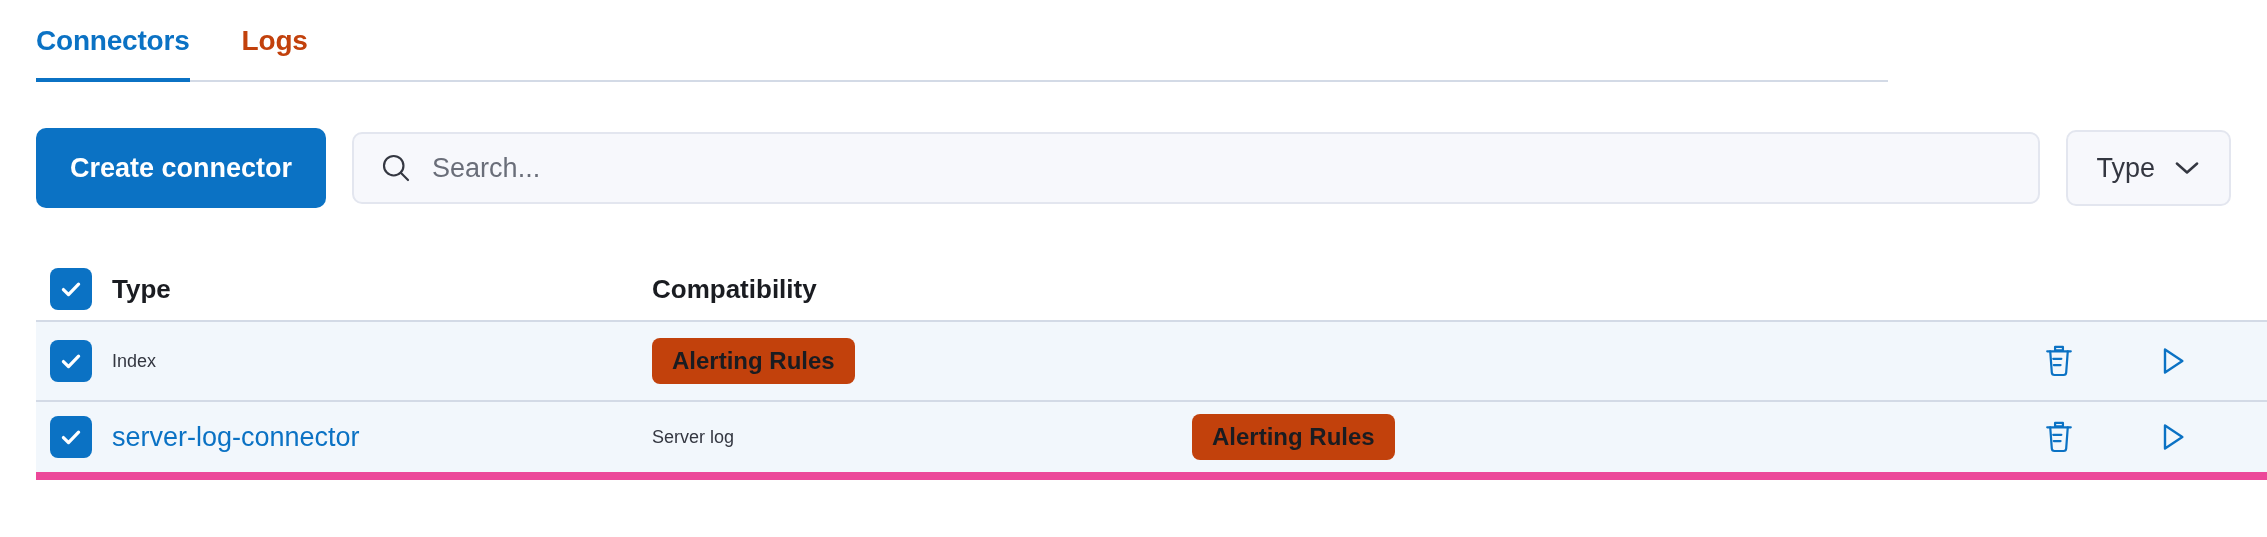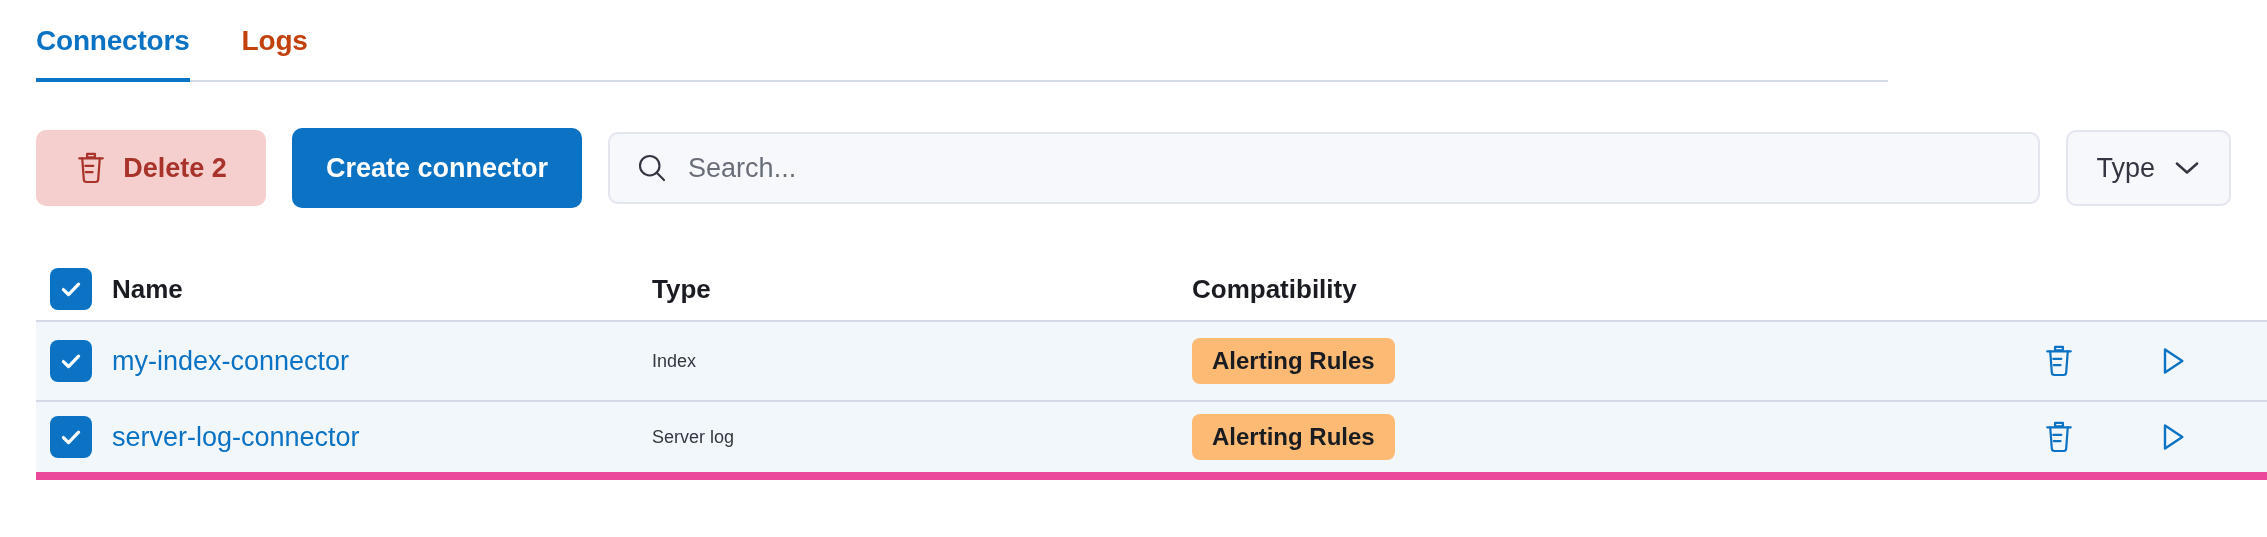--- a/index.html
+++ b/index.html
@@ -232,21 +232,21 @@
     color: #343741;
     font-family: "Liberation Sans", sans-serif;
   }
 
   .badge {
     display: inline-flex;
     align-items: center;
     height: 46px;
     padding: 0 20px;
     border-radius: 8px;
-    background: #fdba74;
+    background: #c2410c;
     color: #1a1c21;
     font-size: 24px;
     font-weight: bold;
     font-family: "Liberation Sans", sans-serif;
   }
 
   .icon-btn {
     background: none;
     border: none;
     padding: 0;
@@ -268,32 +268,20 @@
     <button class="tab active">
       <span>Connectors</span>
     </button>
     <button class="tab">
       <span>Logs</span>
     </button>
   </div>
 
   <div class="toolbar">
 
-    <button class="btn-delete">
-      <span>
-        <svg width="32" height="34" viewBox="0 0 24 26" fill="none" stroke="#a8332a" stroke-width="1.7" stroke-linecap="round" stroke-linejoin="round">
-          <path d="M9 2.2h6v2.6H9z"></path>
-          <path d="M3 5.6h18"></path>
-          <path d="M5.3 5.6l1.2 16.2a2 2 0 0 0 2 1.9h7a2 2 0 0 0 2-1.9l1.2-16.2"></path>
-          <path d="M7.6 11.3h6.2"></path>
-          <path d="M8 16.1h5.2"></path>
-        </svg>
-      </span>
-      <span>Delete 2</span>
-    </button>
 
     <button class="btn-create">
       <span>Create connector</span>
     </button>
 
     <div class="search-wrap">
       <span>
         <svg width="32" height="32" viewBox="0 0 24 24" fill="none" stroke="#343741" stroke-width="1.6" stroke-linecap="round">
           <circle cx="10.3" cy="10.3" r="7.3"></circle>
           <path d="M15.6 15.6L21 21"></path>
@@ -317,38 +305,34 @@
     <div class="row header">
       <div class="cell-check">
         <div class="chk">
           <span>
             <svg width="26" height="26" viewBox="0 0 24 24" fill="none" stroke="#ffffff" stroke-width="3" stroke-linecap="round" stroke-linejoin="round">
               <path d="M5 12.5l4.7 4.7L19 7.6"></path>
             </svg>
           </span>
         </div>
       </div>
-      <div class="cell-name th">Name</div>
       <div class="cell-type th">Type</div>
       <div class="cell-compat th">Compatibility</div>
       <div class="cell-actions"></div>
     </div>
 
     <div class="row data">
       <div class="cell-check">
         <div class="chk">
           <span>
             <svg width="26" height="26" viewBox="0 0 24 24" fill="none" stroke="#ffffff" stroke-width="3" stroke-linecap="round" stroke-linejoin="round">
               <path d="M5 12.5l4.7 4.7L19 7.6"></path>
             </svg>
           </span>
         </div>
-      </div>
-      <div class="cell-name">
-        <a class="link">my-index-connector</a>
       </div>
       <div class="cell-type td">Index</div>
       <div class="cell-compat">
         <span class="badge">Alerting Rules</span>
       </div>
       <div class="cell-actions">
         <button class="icon-btn">
           <span>
             <svg width="32" height="34" viewBox="0 0 24 26" fill="none" stroke="#0b72c4" stroke-width="1.7" stroke-linecap="round" stroke-linejoin="round">
               <path d="M9 2.2h6v2.6H9z"></path>

